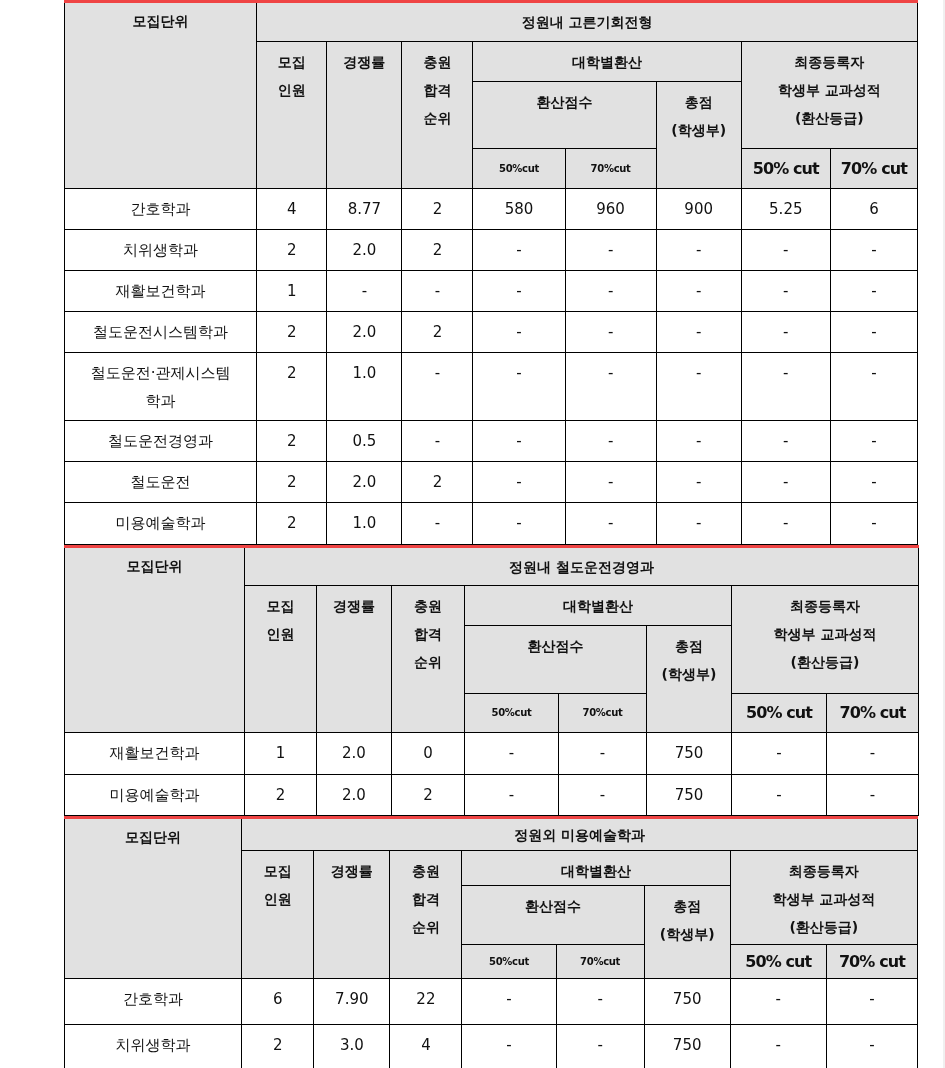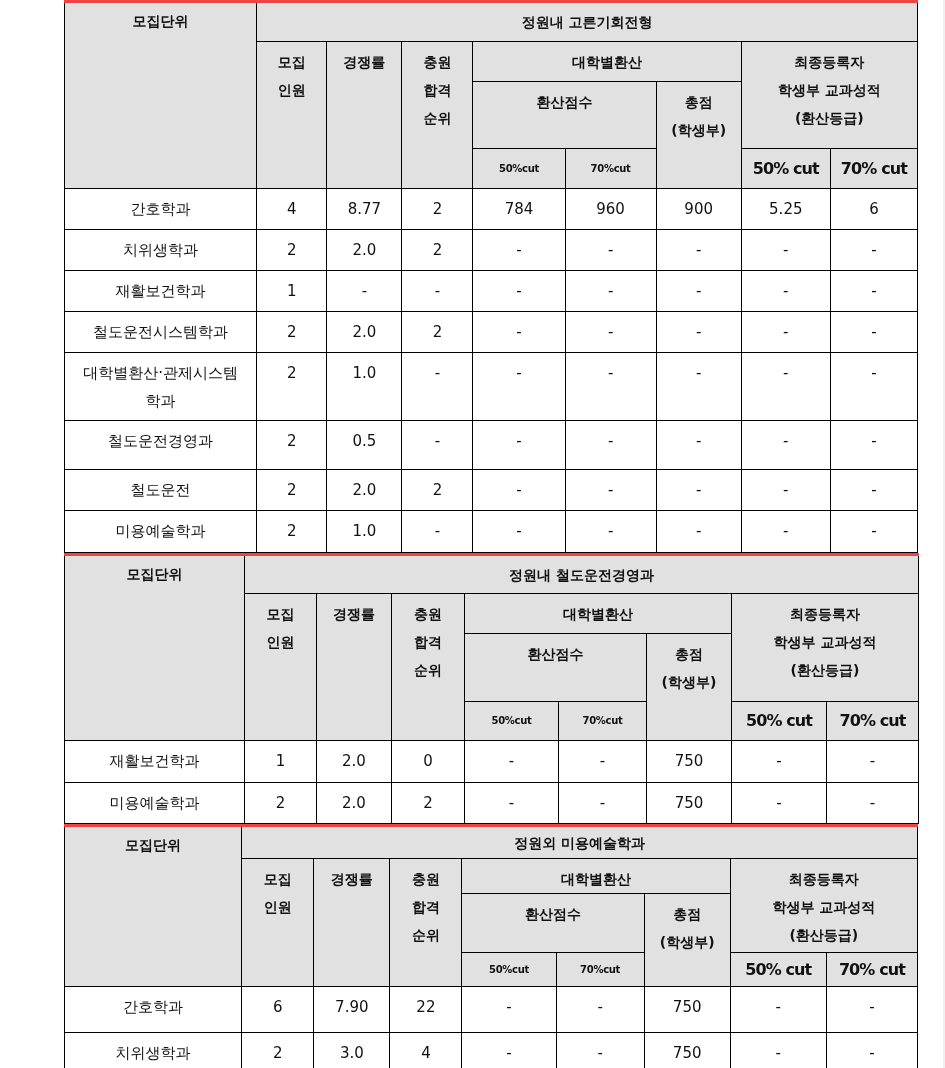--- a/index.html
+++ b/index.html
@@ -72,21 +72,21 @@
       <td class="h cut">70%cut</td>
       <td class="h cut2">50% cut</td>
       <td class="h cut2">70% cut</td>
     </tr>
 
     <tr style="height:41px">
       <td class="d dname">간호학과</td>
       <td class="d v">4</td>
       <td class="d v">8.77</td>
       <td class="d v">2</td>
-      <td class="d v">784</td>
+      <td class="d v">580</td>
       <td class="d v">960</td>
       <td class="d v">900</td>
       <td class="d v">5.25</td>
       <td class="d v">6</td>
     </tr>
     <tr style="height:41px">
       <td class="d dname">치위생학과</td>
       <td class="d v">2</td>
       <td class="d v">2.0</td>
       <td class="d v">2</td>
@@ -113,33 +113,33 @@
       <td class="d v">2.0</td>
       <td class="d v">2</td>
       <td class="d v">-</td>
       <td class="d v">-</td>
       <td class="d v">-</td>
       <td class="d v">-</td>
       <td class="d v">-</td>
     </tr>
     <tr style="height:68px">
       <td class="d dname">
-        <div>대학별환산·관제시스템</div>
+        <div>철도운전·관제시스템</div>
         <div>학과</div>
       </td>
       <td class="d v">2</td>
       <td class="d v">1.0</td>
       <td class="d v">-</td>
       <td class="d v">-</td>
       <td class="d v">-</td>
       <td class="d v">-</td>
       <td class="d v">-</td>
       <td class="d v">-</td>
     </tr>
-    <tr style="height:49px">
+    <tr style="height:41px">
       <td class="d dname">철도운전경영과</td>
       <td class="d v">2</td>
       <td class="d v">0.5</td>
       <td class="d v">-</td>
       <td class="d v">-</td>
       <td class="d v">-</td>
       <td class="d v">-</td>
       <td class="d v">-</td>
       <td class="d v">-</td>
     </tr>

